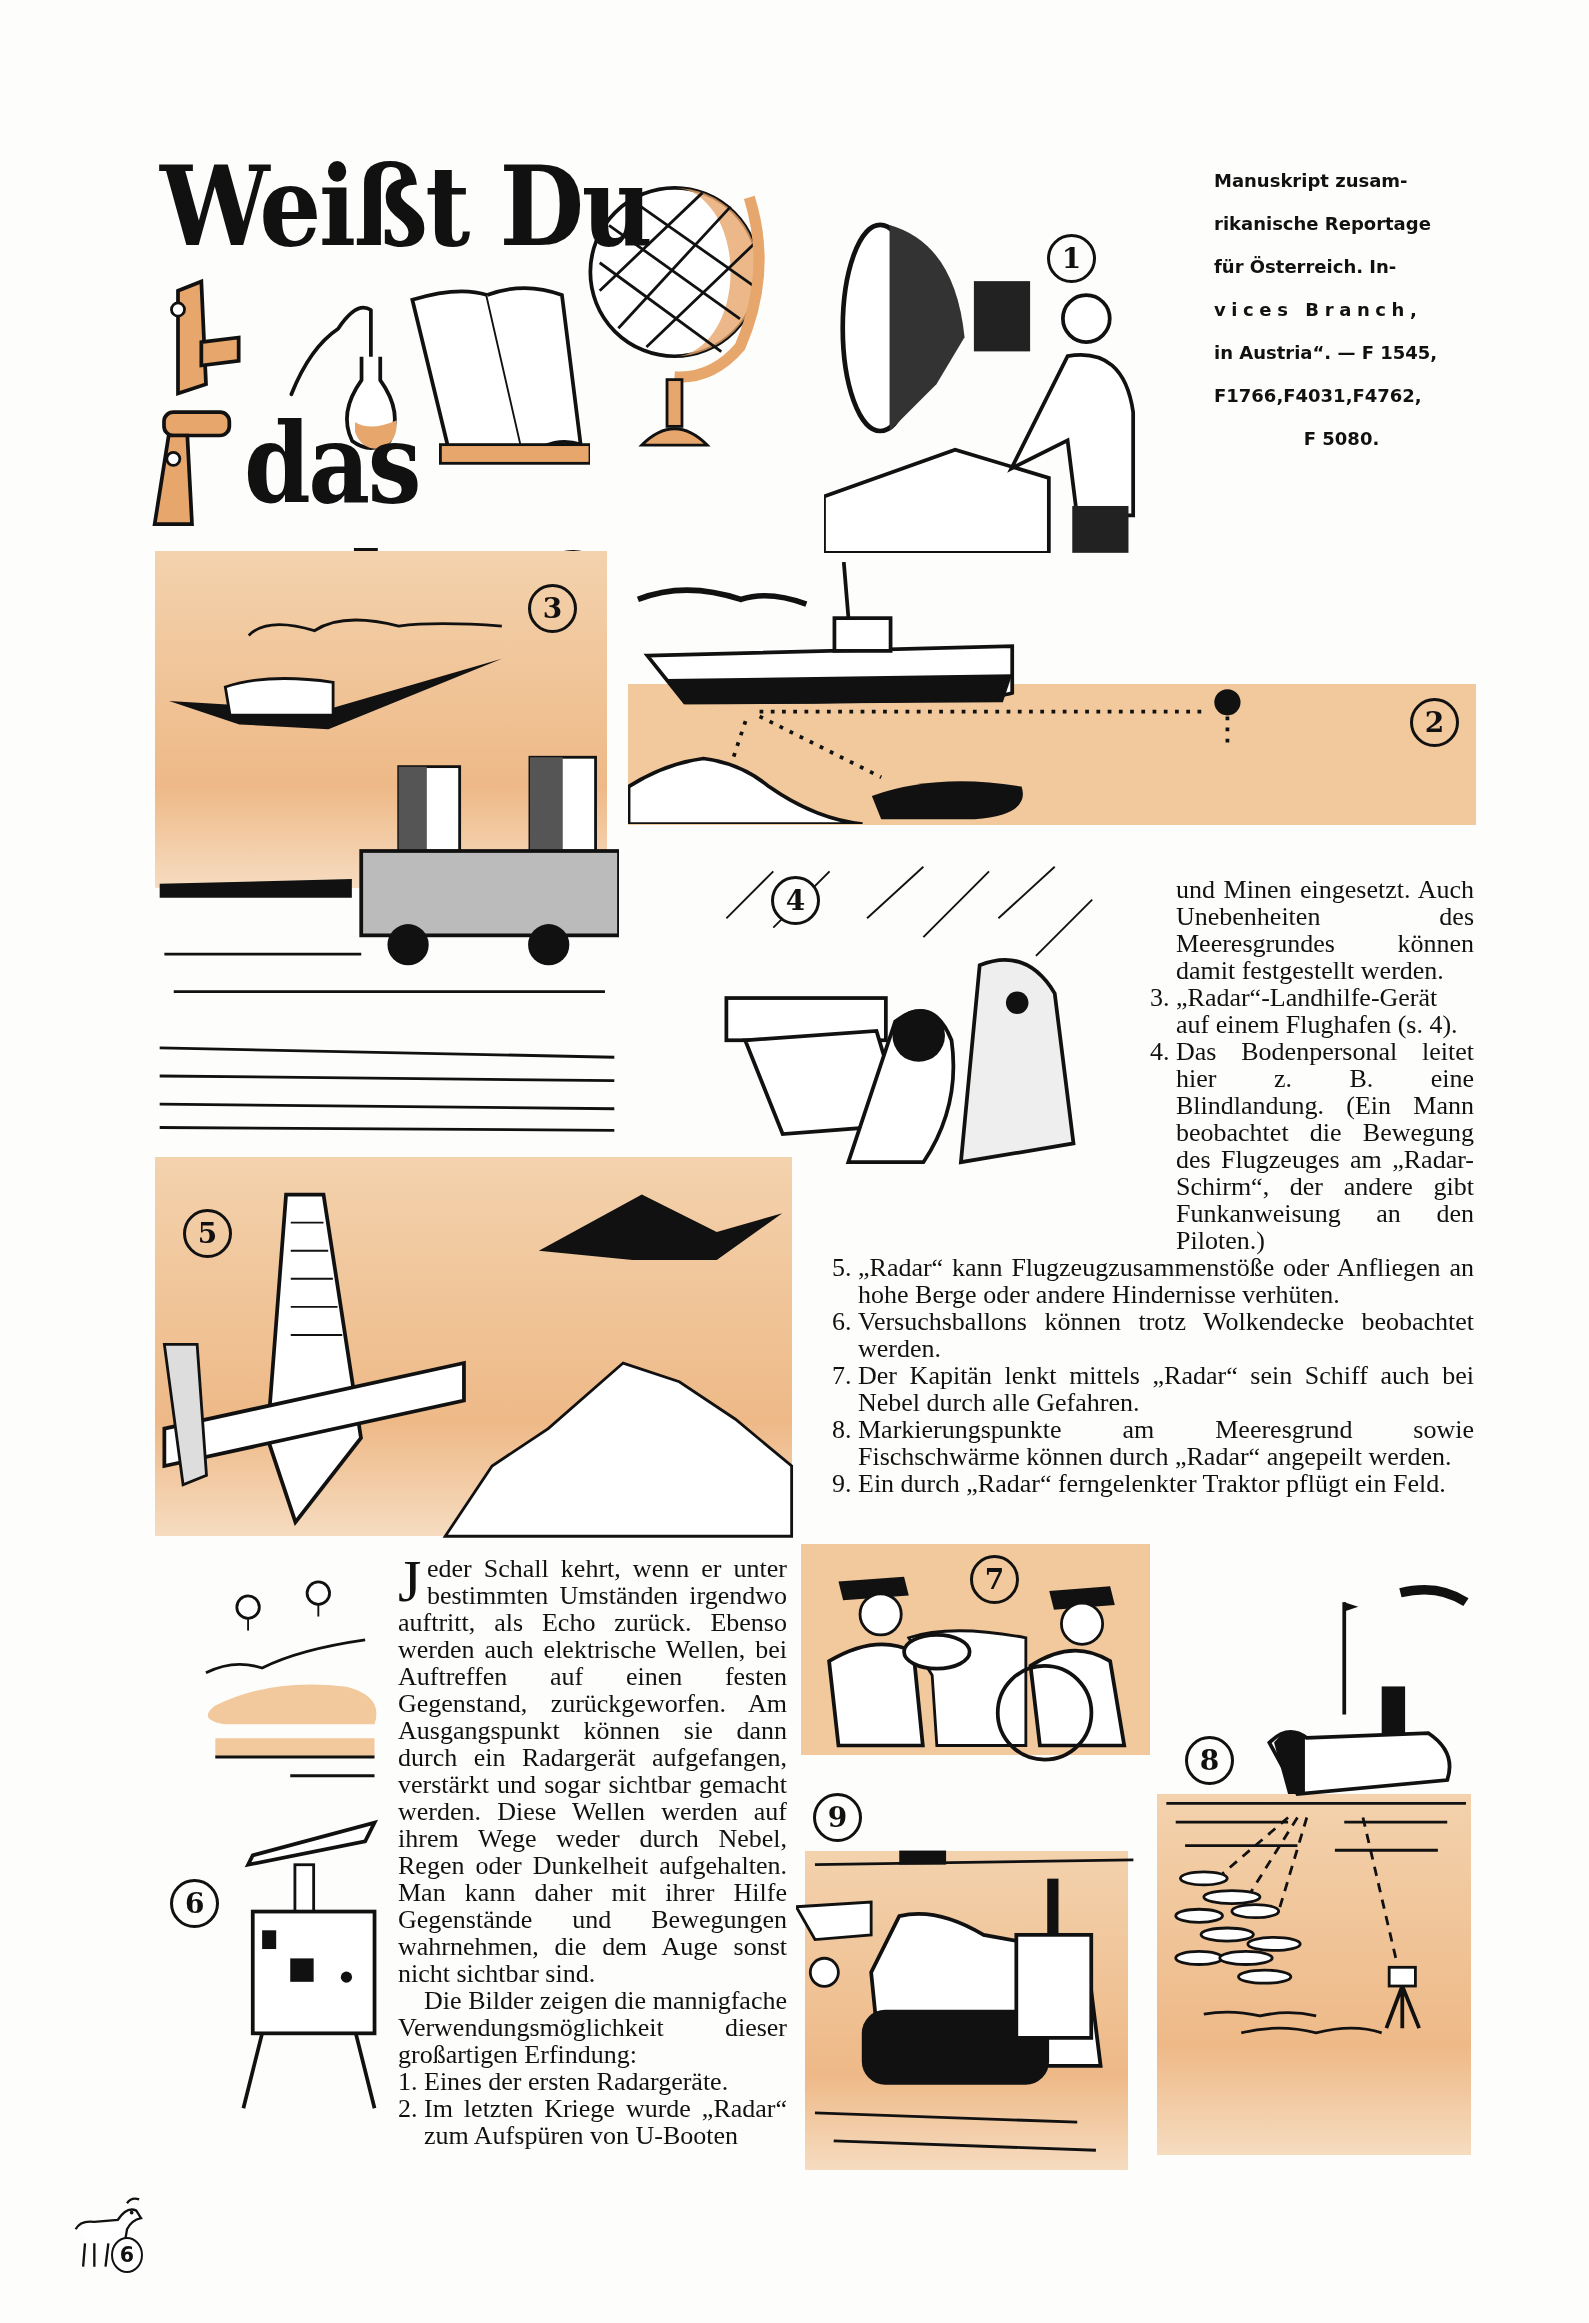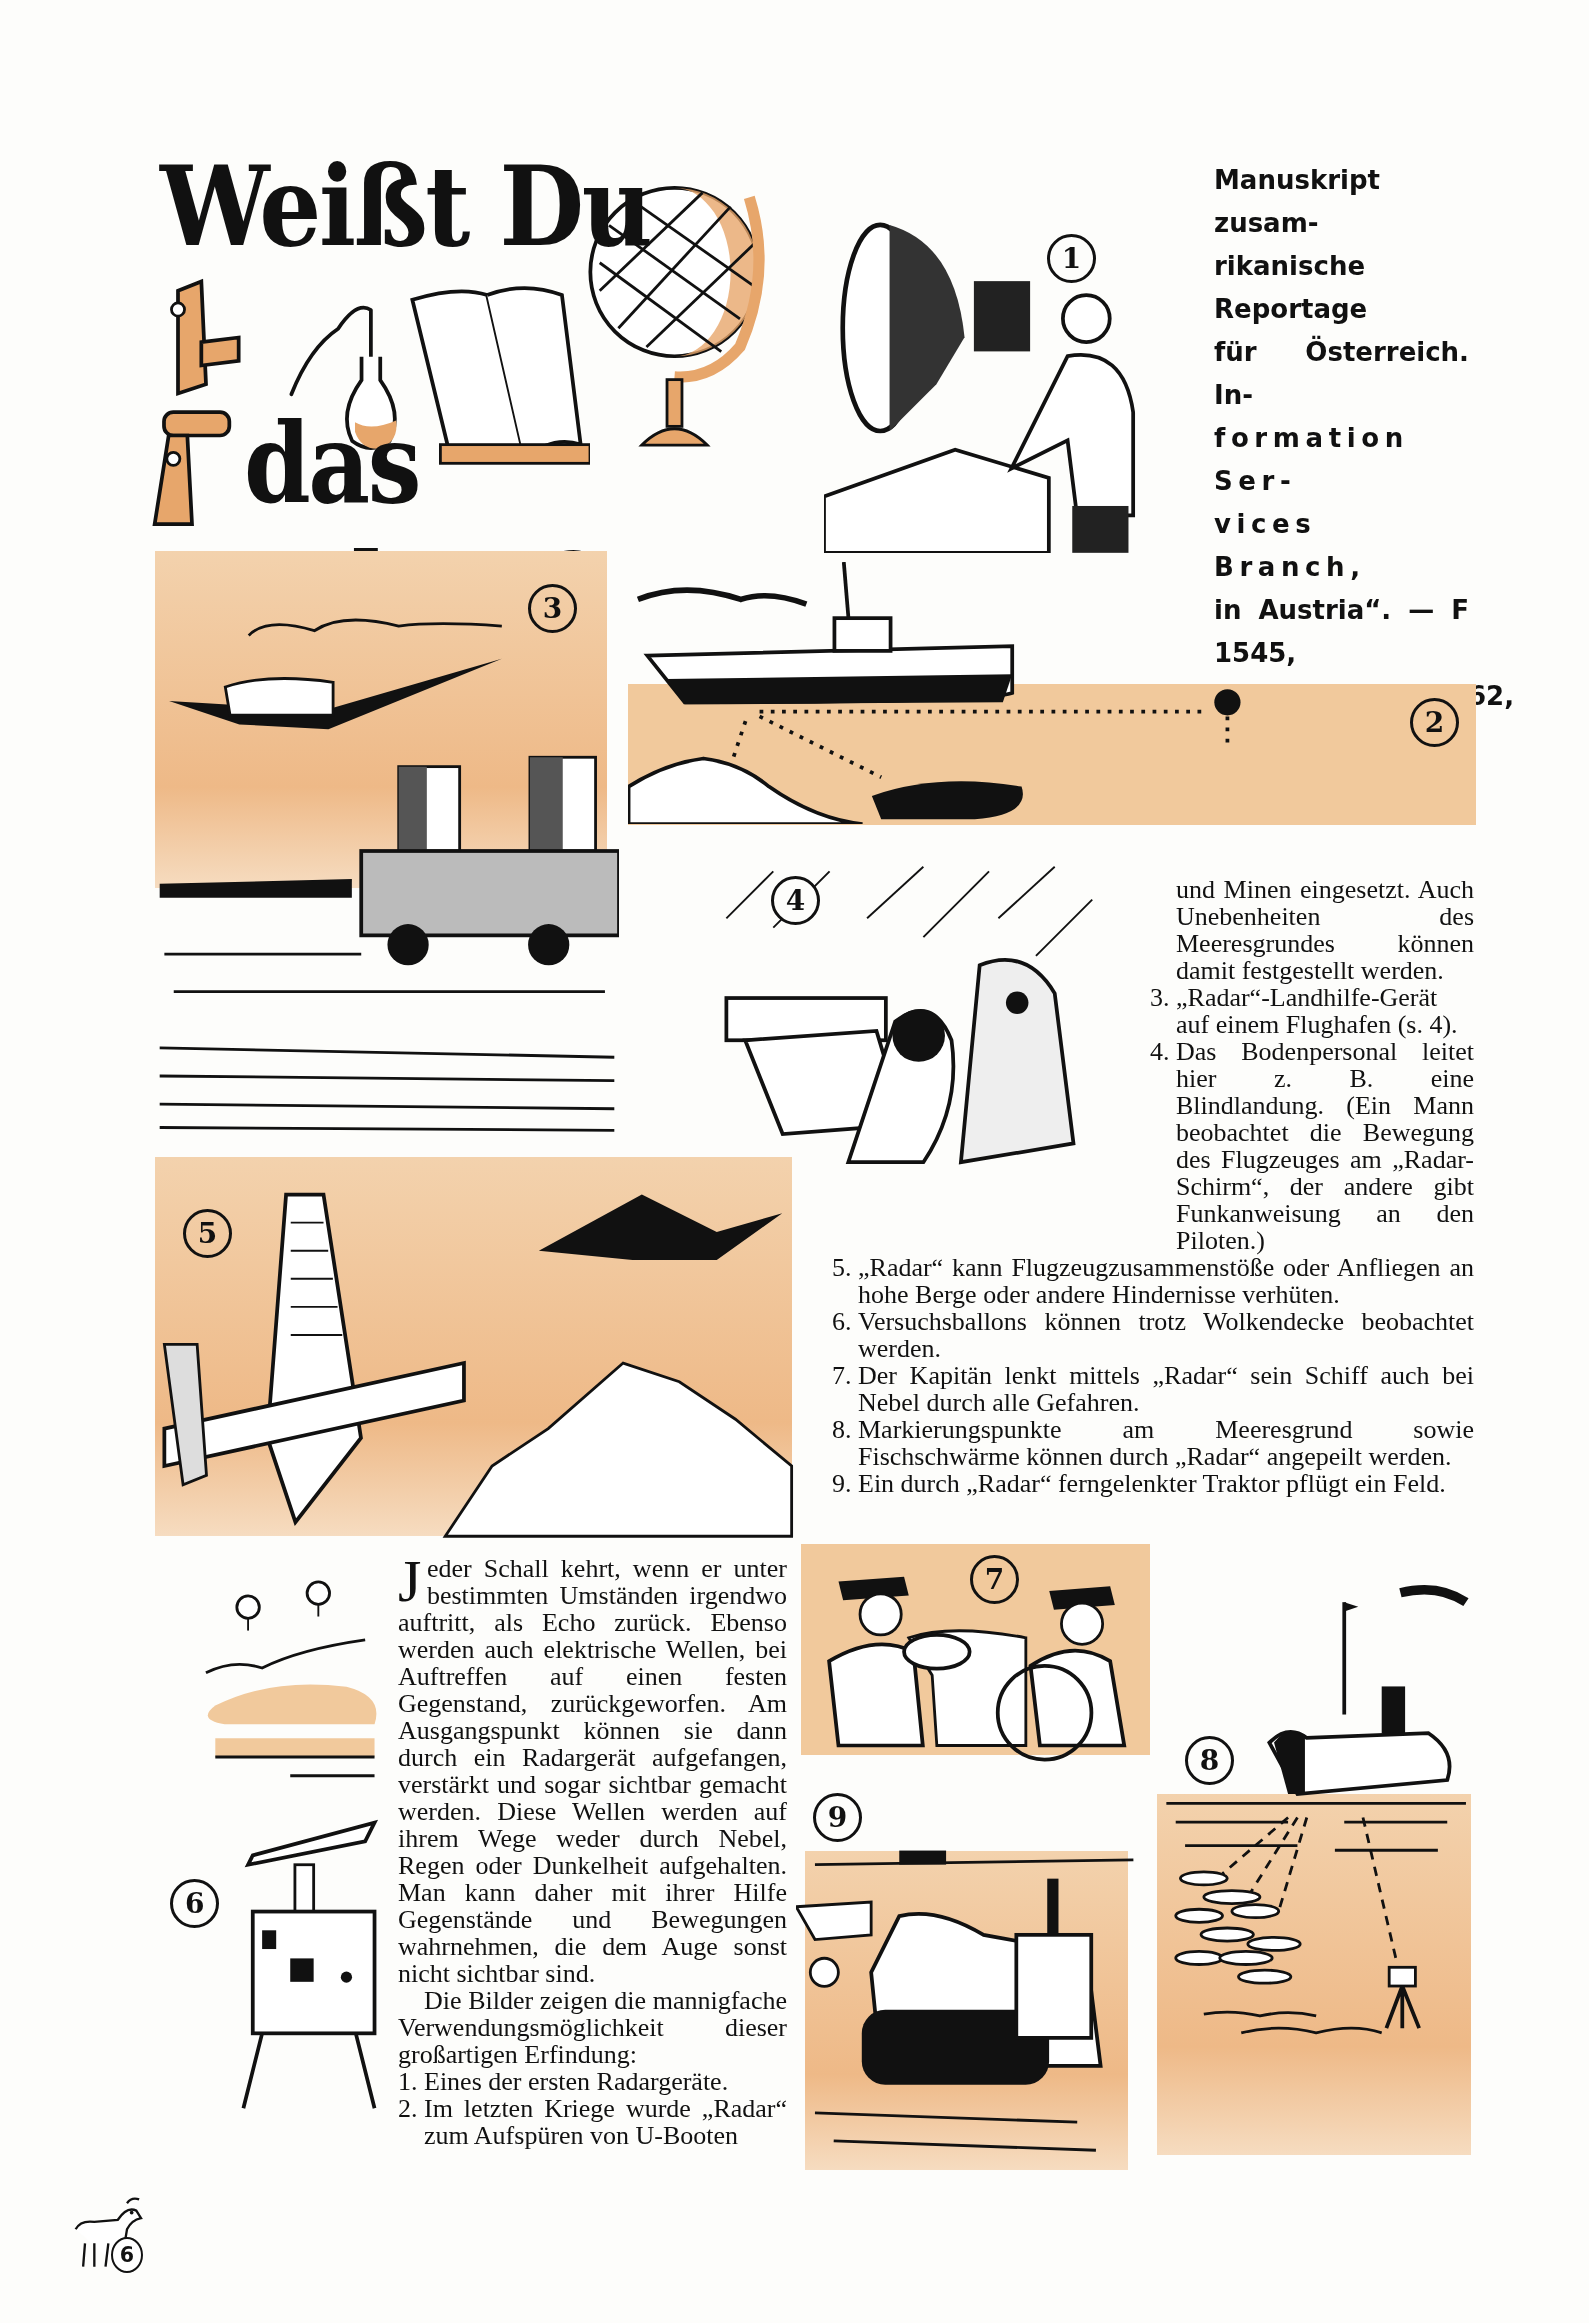--- a/index.html
+++ b/index.html
@@ -12,21 +12,21 @@
   .badge{position:absolute;width:49px;height:49px;border:3.7px solid #111;border-radius:50%;
          box-sizing:border-box;background:#fdfdfb;display:flex;align-items:center;justify-content:center;
          font-family:"DejaVu Serif", serif;font-weight:bold;font-size:28px;color:#111;}
   .badge.on-tint{background:transparent;}
 
   
   .title-line{position:absolute;font-family:"DejaVu Serif", serif;font-weight:900;color:#111;
               letter-spacing:-2.8px;transform-origin:left top;}
   
   .credits{position:absolute;left:1214px;top:159px;width:255px;font-family:"DejaVu Sans", sans-serif;
-           font-weight:bold;font-size:26px;line-height:43px;text-align:justify;color:#111;}
+           font-weight:bold;font-size:18px;line-height:43px;text-align:justify;color:#111;}
   .credits p{margin:0;}
   .credits .last{text-align:center;}
 
   
   .body-text{position:absolute;font-family:"Liberation Serif", serif;font-size:26px;line-height:27px;
              text-align:justify;color:#111;}
   .body-text p{margin:0;}
   .list-item{display:flex;}
   .list-item .num{flex:0 0 auto;width:26px;}
   .list-item .txt{flex:1;text-align:justify;}
@@ -85,21 +85,20 @@
     <path d="M260 160 Q320 150 330 220 L330 330 L270 330 L260 250 L200 280 Z" fill="#fff" stroke="#111" stroke-width="4"></path>
     <rect x="265" y="320" width="60" height="50" fill="#222"></rect>
   </svg>
   <div class="badge" style="left:223px;top:28px;">1</div>
 </div>
 
 <div class="credits">
   <p>Manuskript zusam-</p>
   <p>rikanische Reportage</p>
   <p>für Österreich. In-</p>
-  <p style="letter-spacing:5.6px">formation Ser-</p>
   <p style="letter-spacing:5.6px">vices Branch,</p>
   <p>in Austria“. — F 1545,</p>
   <p>F1766,F4031,F4762,</p>
   <p class="last">F 5080.</p>
 </div>
 
 <div class="abs" style="left:628px;top:562px;width:862px;height:262px;">
   <div class="abs tint" style="left:0;top:122px;width:848px;height:141px;"></div>
   <svg class="abs" style="left:0;top:0" width="862" height="262" viewBox="0 0 920 280">
     <path d="M20 100 L410 90 L410 140 Q380 150 60 150 Z" fill="#fff" stroke="#111" stroke-width="4"></path>

